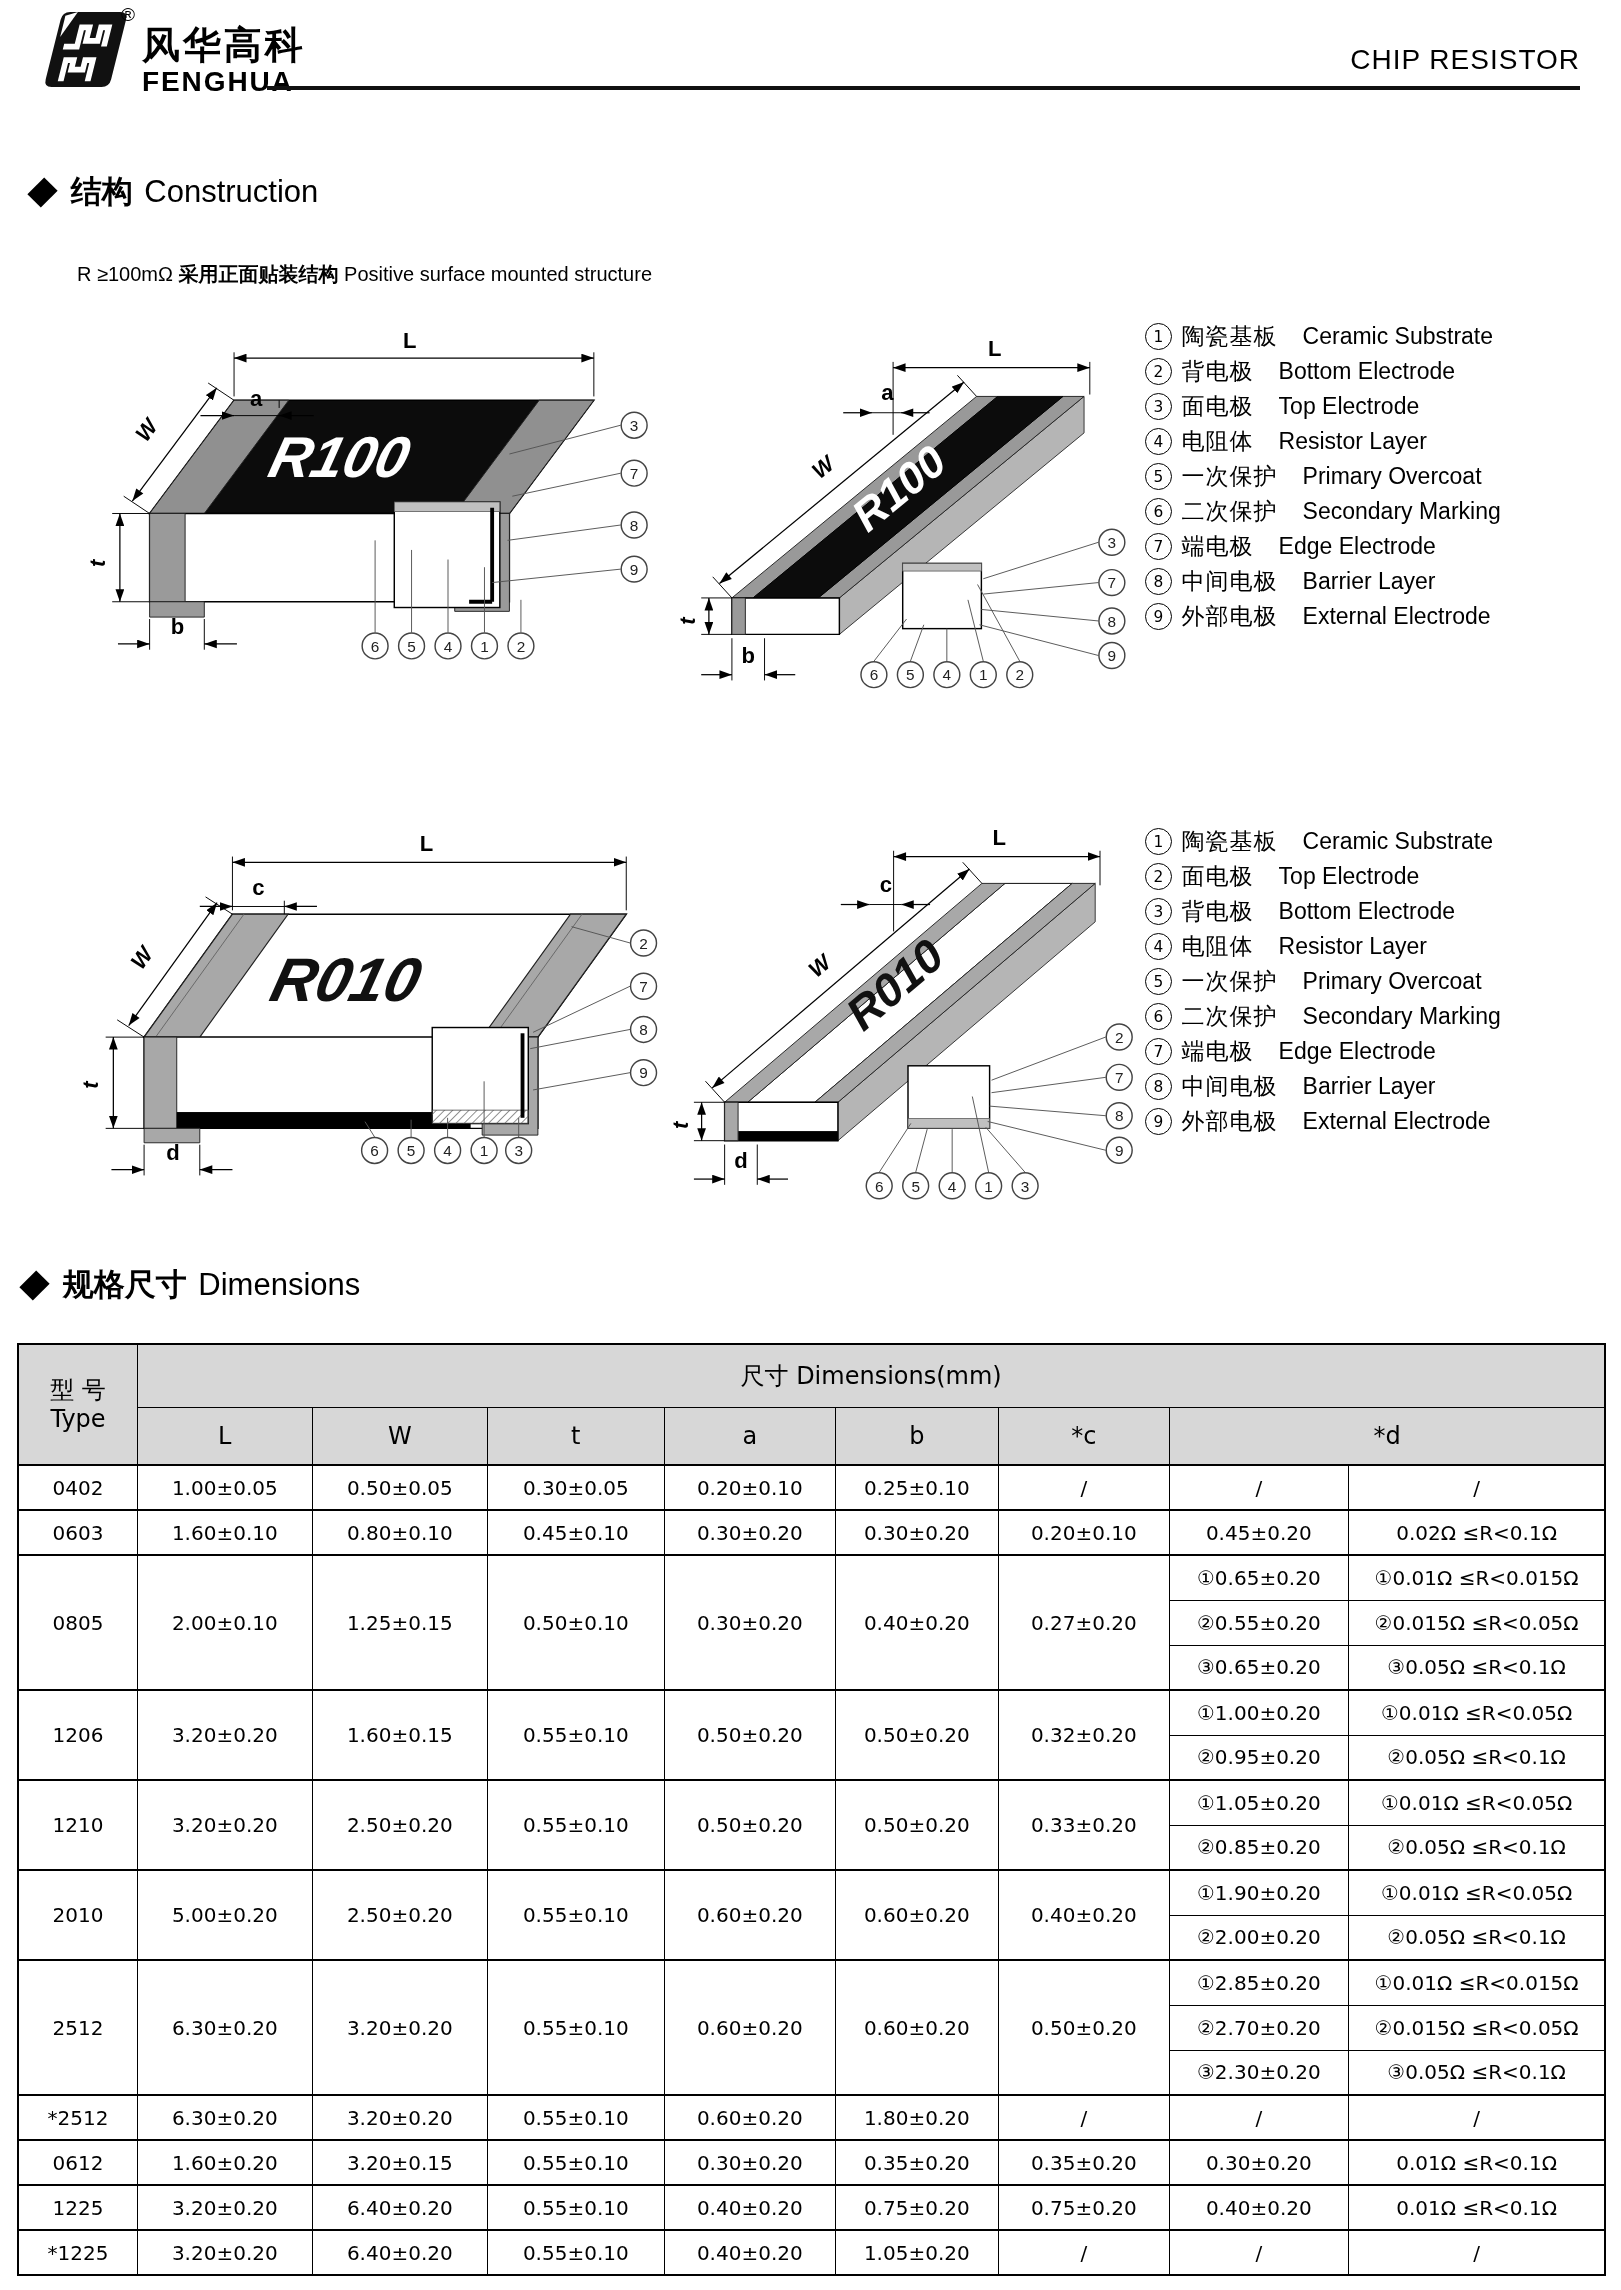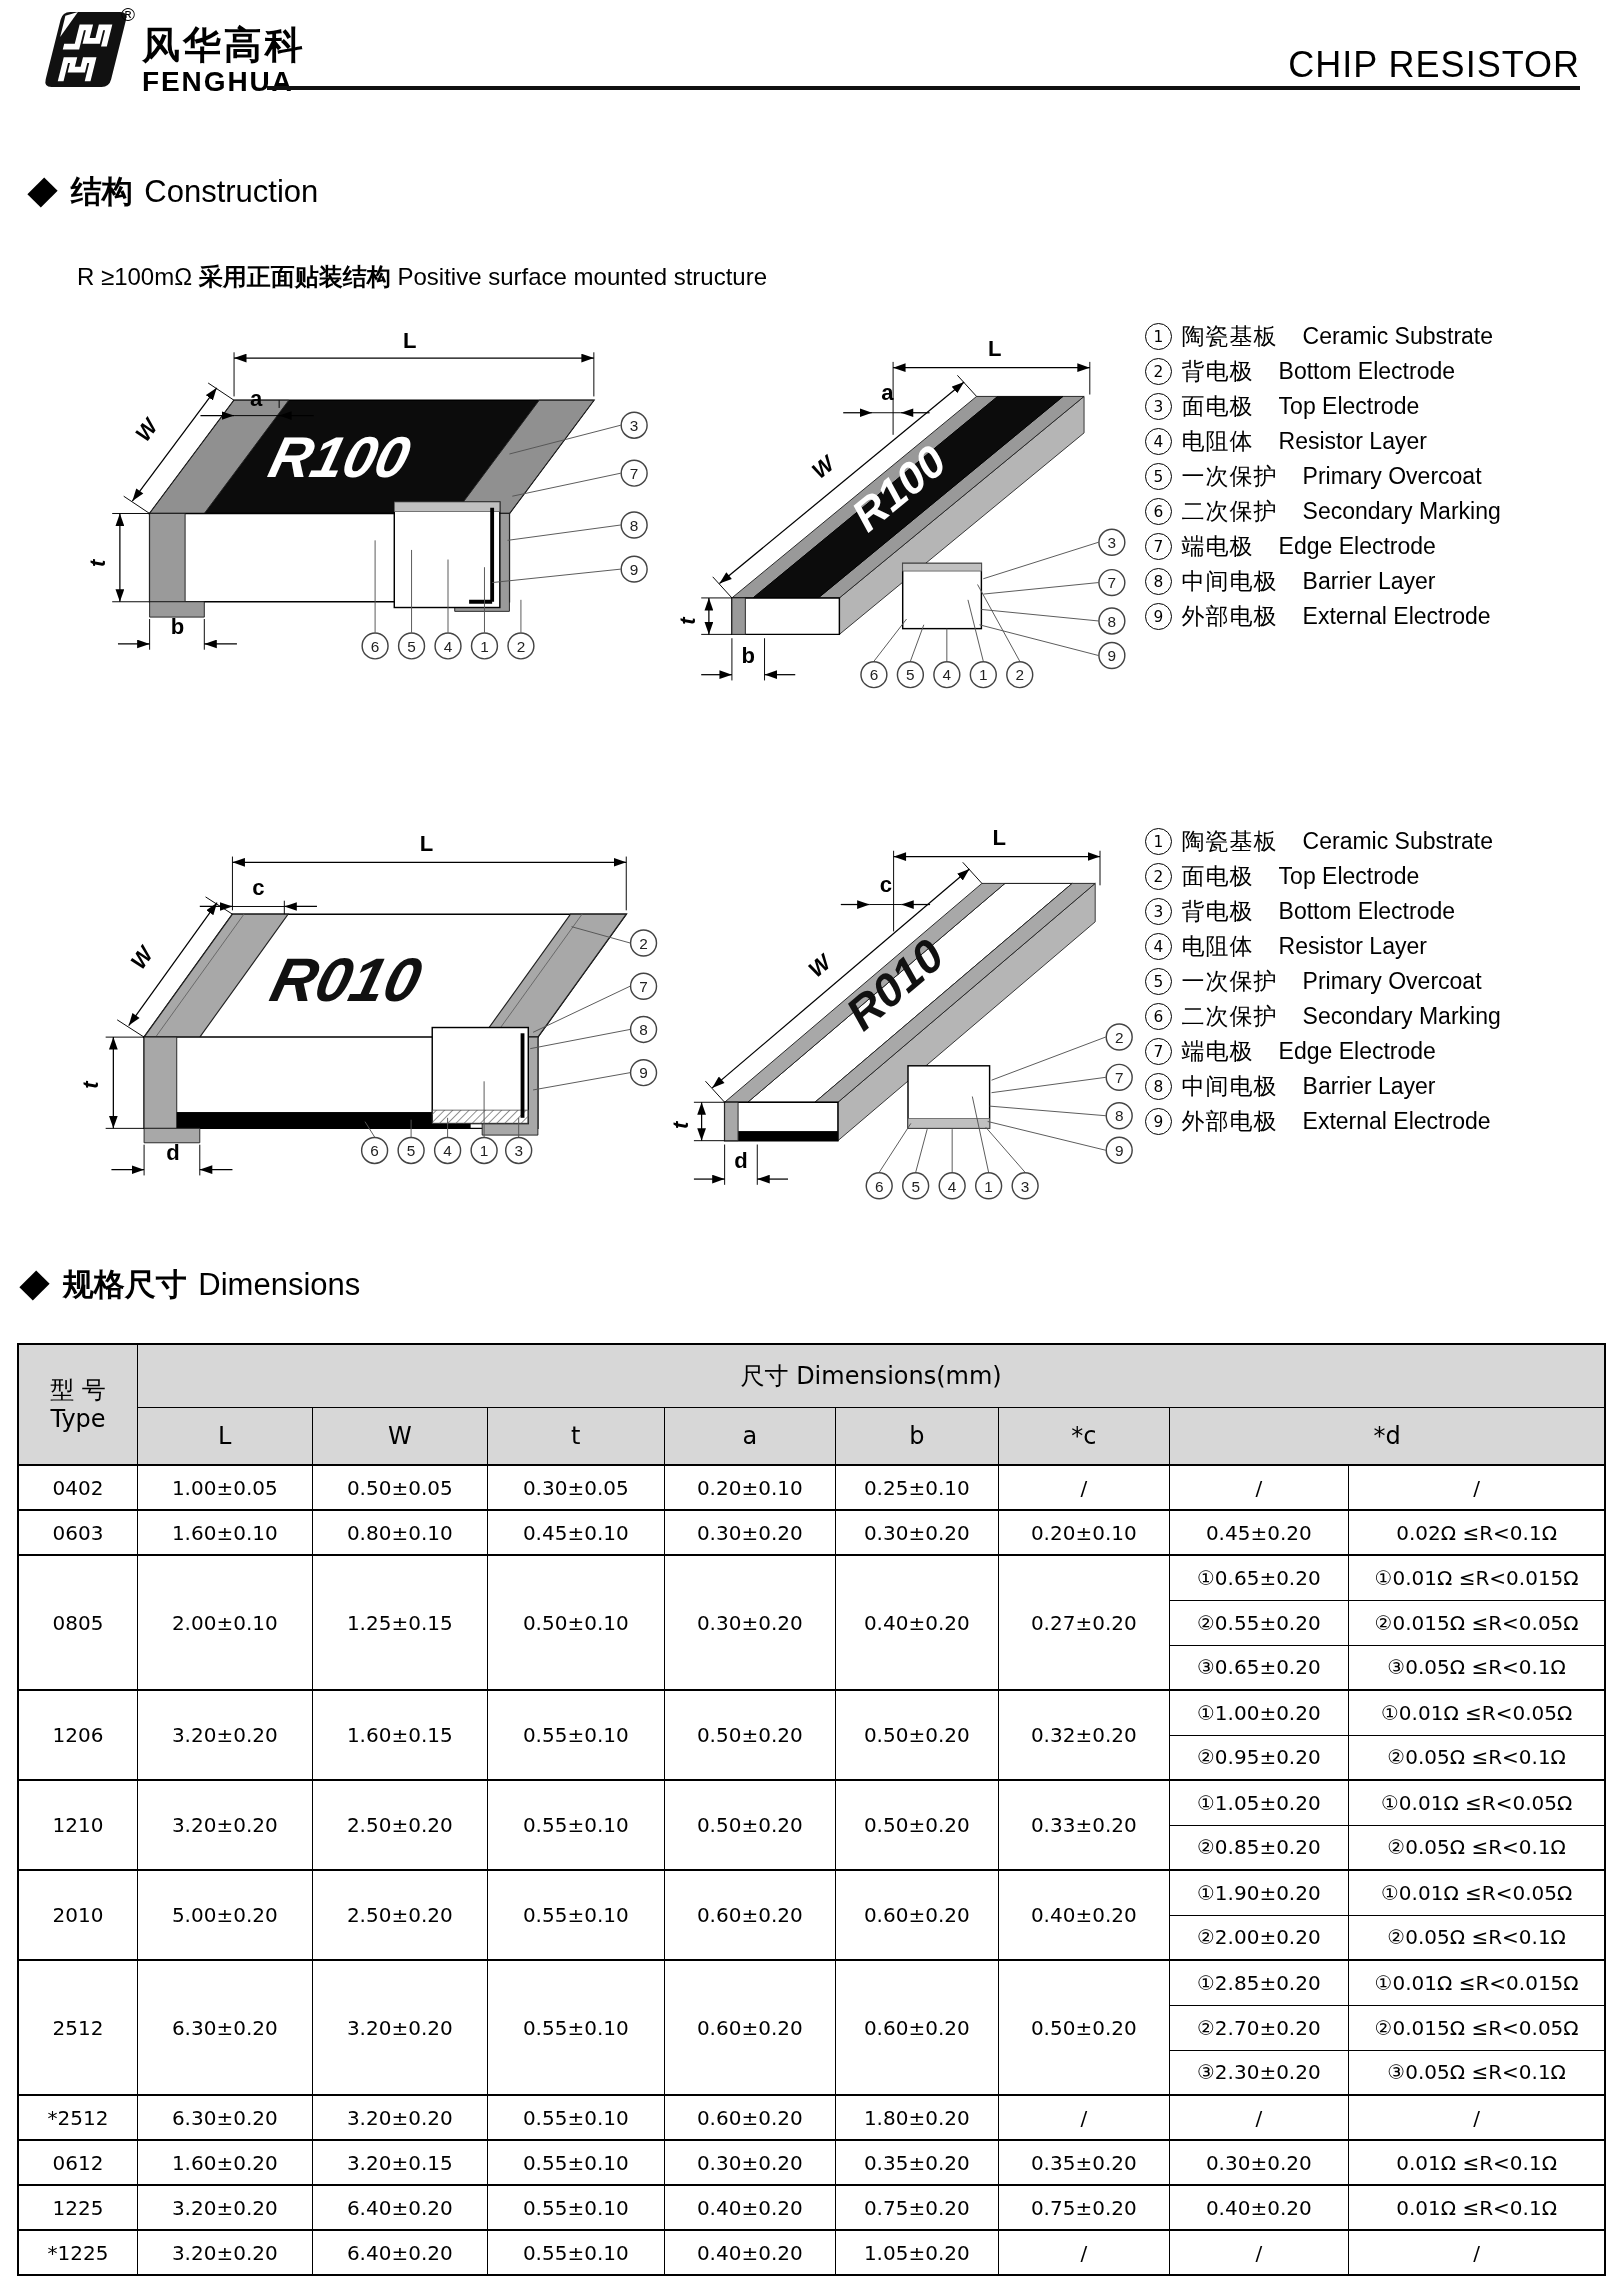--- a/index.html
+++ b/index.html
@@ -5,28 +5,28 @@
   html,body{margin:0;padding:0;background:#fff;}
   .page{position:relative;width:1622px;height:2290px;background:#fff;color:#000;
         font-family:"Liberation Sans","DejaVu Sans",sans-serif;overflow:hidden;}
 
   
   .logo-wrap{position:absolute;left:50px;top:7.7px;display:flex;align-items:flex-start;}
   .brand-text{position:absolute;left:142px;top:26px;line-height:1;}
   .brand-cn{font-size:38px;font-weight:bold;letter-spacing:2.9px;}
   .brand-en{font-size:28px;font-weight:bold;letter-spacing:1.9px;margin-top:3.8px;}
   .reg-mark{position:absolute;left:121px;top:3.8px;font-size:19px;}
-  .doc-title{position:absolute;right:42px;top:44px;font-size:36px;letter-spacing:1px;}
+  .doc-title{position:absolute;right:42px;top:44px;font-size:28px;letter-spacing:1px;}
   .header-rule{position:absolute;left:267px;top:86px;width:1313px;height:3.8px;background:#111;}
 
   
   .sec-title{position:absolute;display:flex;align-items:center;font-size:31px;}
   .diamond{width:19px;height:19px;background:#000;transform:rotate(45deg) scaleY(1.25);margin:0 19px 0 5.8px;}
   .sec-cn{font-weight:bold;margin-right:11.5px;}
-  .sub-title{position:absolute;font-size:24px;}
+  .sub-title{position:absolute;font-size:20px;}
   .sub-title .cn{font-weight:bold;}
 
   
   .legend{position:absolute;width:471px;display:flex;flex-direction:column;}
   .lg-item{display:flex;align-items:center;height:35px;font-size:23px;}
   .cnum{flex:0 0 auto;width:25px;height:25px;border:1.9px solid #000;border-radius:50%;
         display:inline-flex;align-items:center;justify-content:center;
         font-size:15.4px;margin-right:9.6px;font-family:"DejaVu Sans",sans-serif;}
   .lg-cn{margin-right:25px;letter-spacing:1px;}
   .lg-en{white-space:nowrap;text-align:right;}

